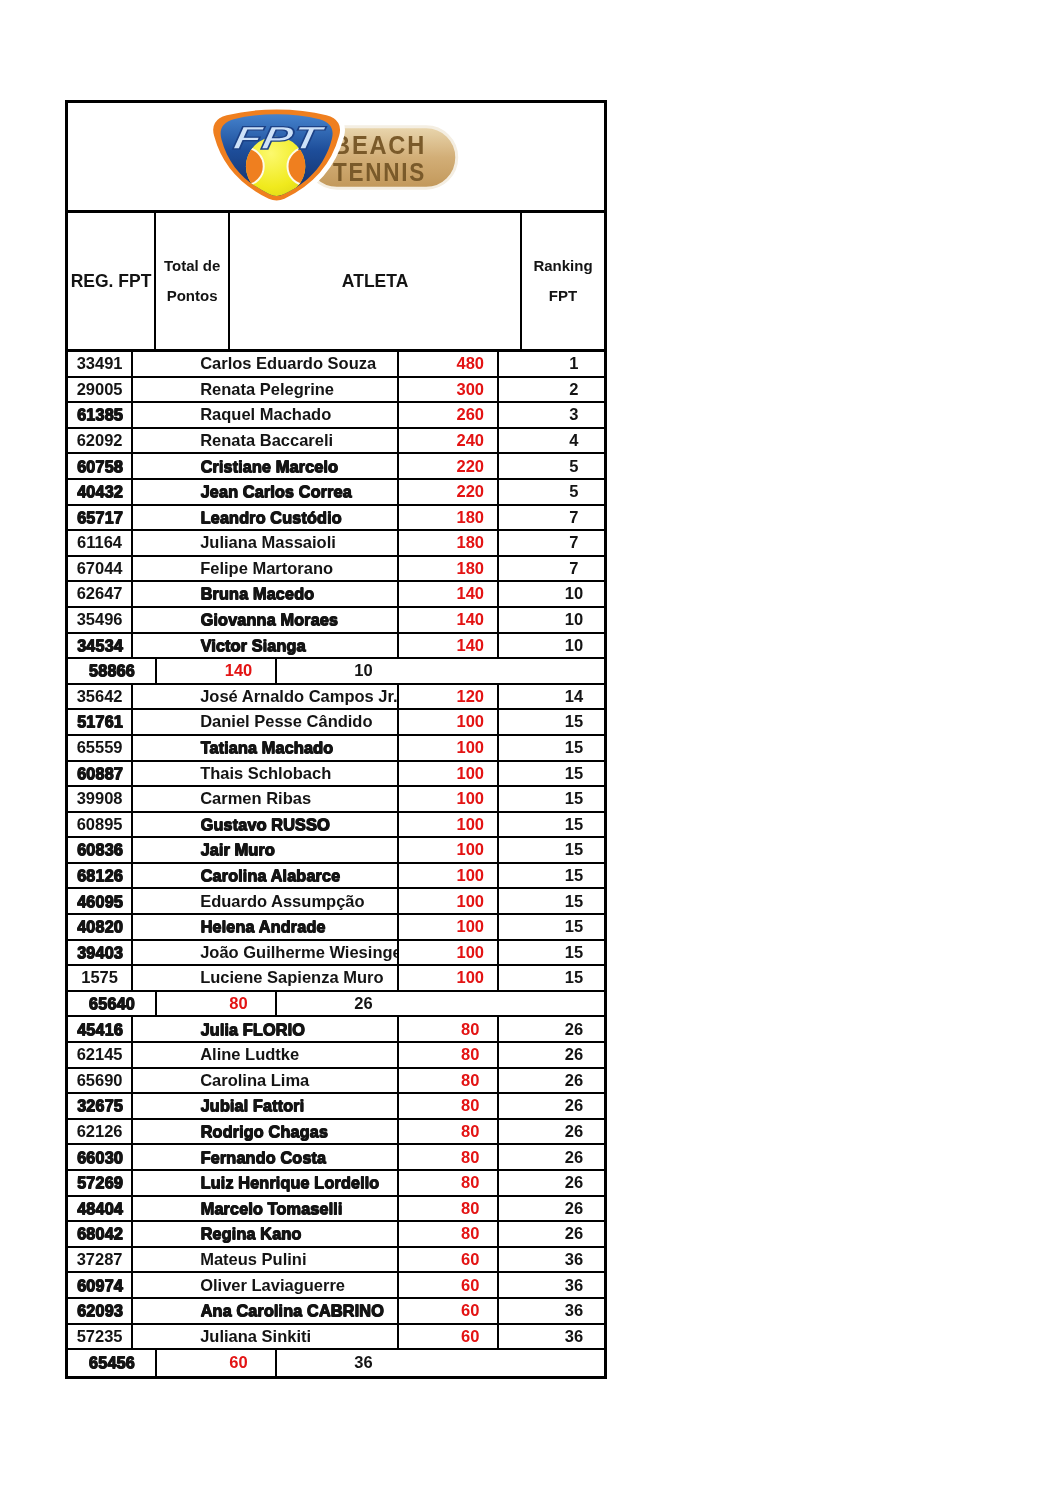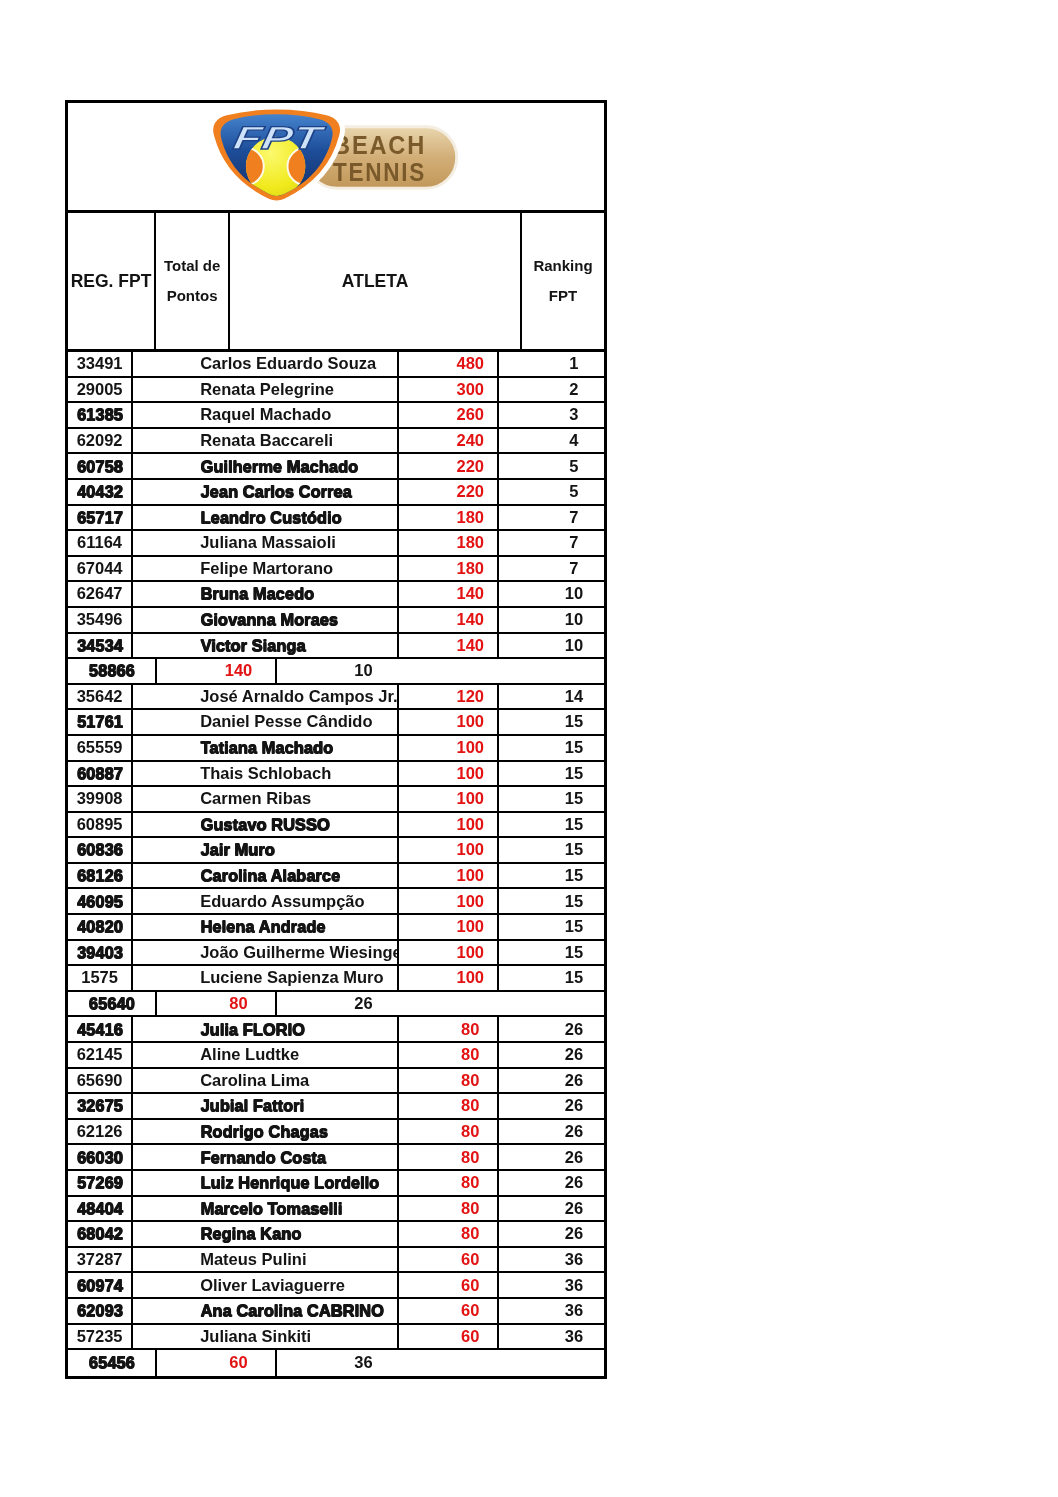--- a/index.html
+++ b/index.html
@@ -128,21 +128,21 @@
 
   <div class="row">
     <div class="c reg">62092</div>
     <div class="c name">Renata Baccareli</div>
     <div class="c pts">240</div>
     <div class="c rank">4</div>
   </div>
 
   <div class="row">
     <div class="c reg hv">60758</div>
-    <div class="c name hv">Guilherme Machado</div>
+    <div class="c name hv">Cristiane Marcelo</div>
     <div class="c pts">220</div>
     <div class="c rank">5</div>
   </div>
 
   <div class="row">
     <div class="c reg hv">40432</div>
     <div class="c name hv">Jean Carlos Correa</div>
     <div class="c pts">220</div>
     <div class="c rank">5</div>
   </div>

